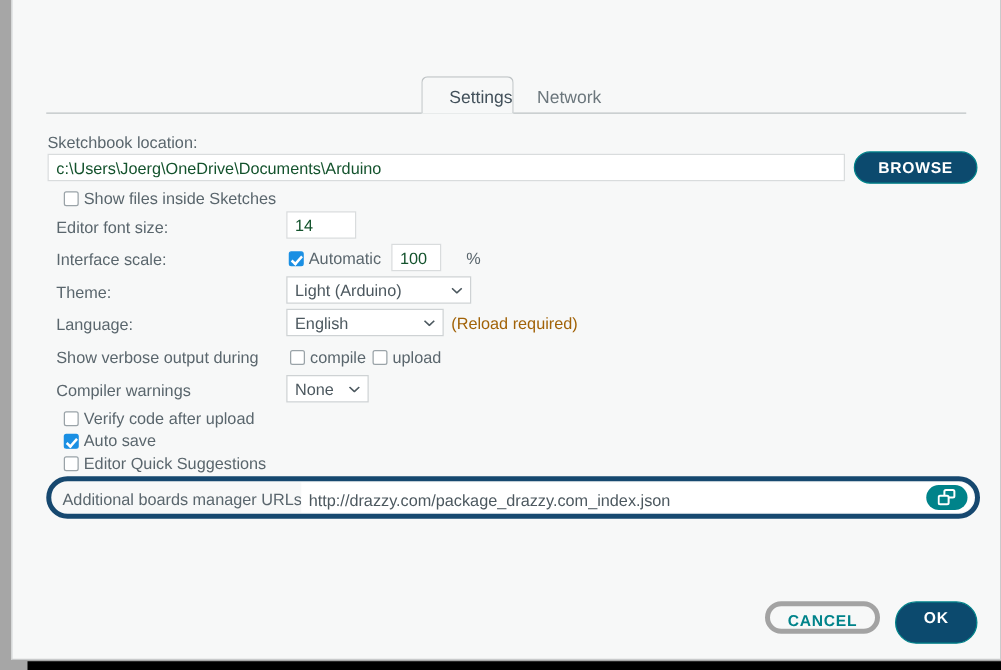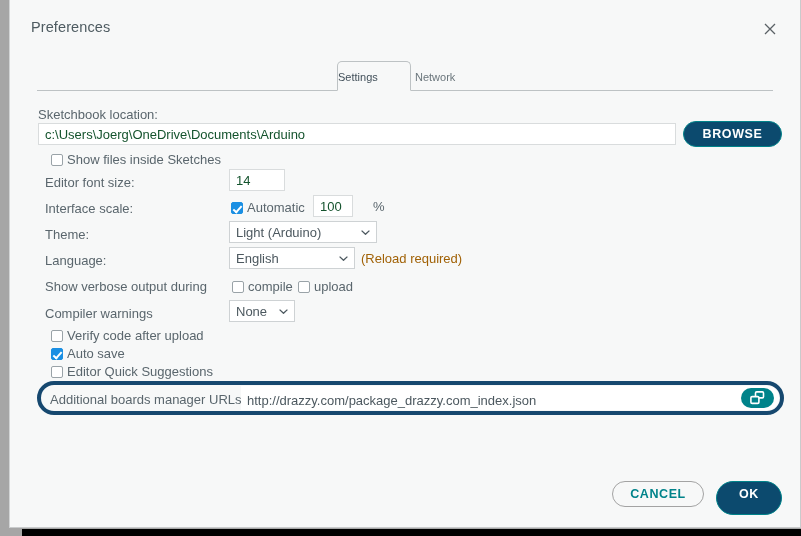--- a/index.html
+++ b/index.html
@@ -79,22 +79,22 @@
     right: 27px;
     bottom: 0;
     height: 1px;
     background: #bdc2c4;
   }
   .tab {
     position: absolute;
     bottom: 0;
     height: 30px;
     line-height: 30px;
-    font-size: 11px;
-    text-align: left;
+    font-size: 14px;
+    text-align: right;
     box-sizing: border-box;
     cursor: pointer;
   }
   .tab.active {
     left: 327px;
     width: 74px;
     color: #42505a;
     background: #f7f8f8;
     border: 1px solid #bdc2c4;
     border-bottom: 1px solid #f7f8f8;
@@ -205,21 +205,21 @@
     user-select: none;
   }
   .pill-filled {
     background: #0c4a6e;
     color: #ffffff;
     border: 1px solid #00838a;
   }
   .pill-outline {
     background: #f7f8f8;
     color: #00838a;
-    border: 1px solid #a3a3a3;
+    border: 4px solid #a3a3a3;
   }
 
   
   #highlight {
     position: absolute;
     left: 27px;
     top: 381px;
     width: 747px;
     height: 34px;
     box-sizing: border-box;
@@ -289,28 +289,20 @@
     line-height: 24px;
   }
 </style>
 </head>
 <body>
 
 <div id="backdrop"></div>
 
 <div id="dialog">
 
-  <div id="titlebar">
-    <div id="title-text">Preferences</div>
-    <div id="close-btn">
-      <svg width="20" height="20" viewBox="0 0 20 20">
-        <path d="M5 5 L15 15 M15 5 L5 15" stroke="#5b6166" stroke-width="1.3" fill="none"></path>
-      </svg>
-    </div>
-  </div>
 
   <div id="tabs">
     <div id="tab-underline"></div>
     <div class="tab active">Settings</div>
     <div class="tab inactive">Network</div>
   </div>
 
   <div id="form">
 
     <div class="row" style="left:28px; top:8px;">

